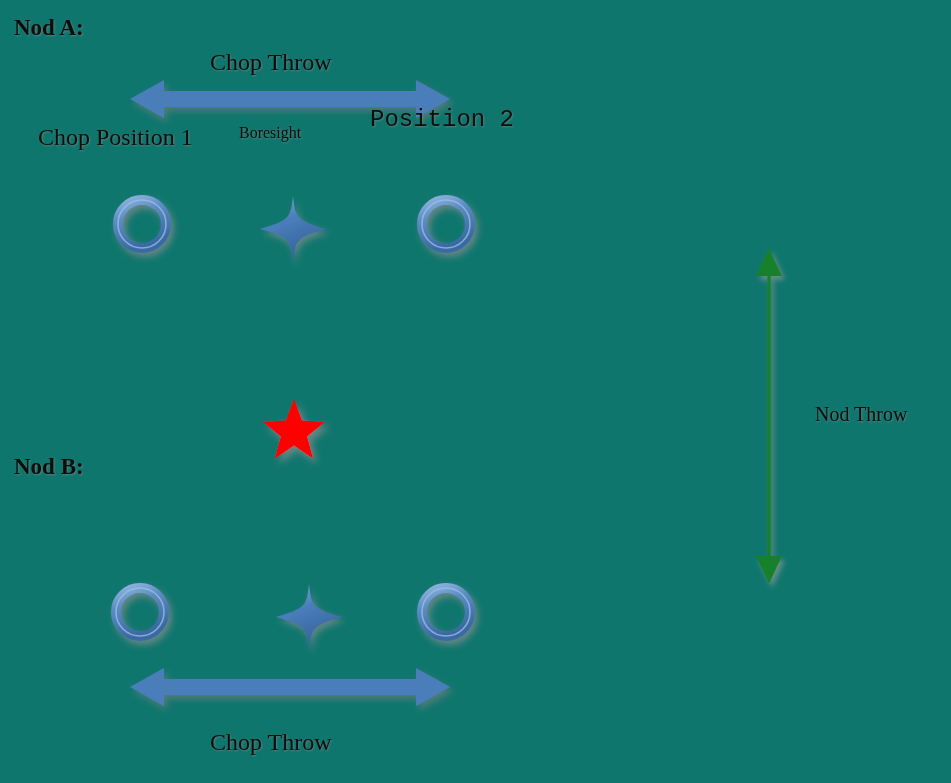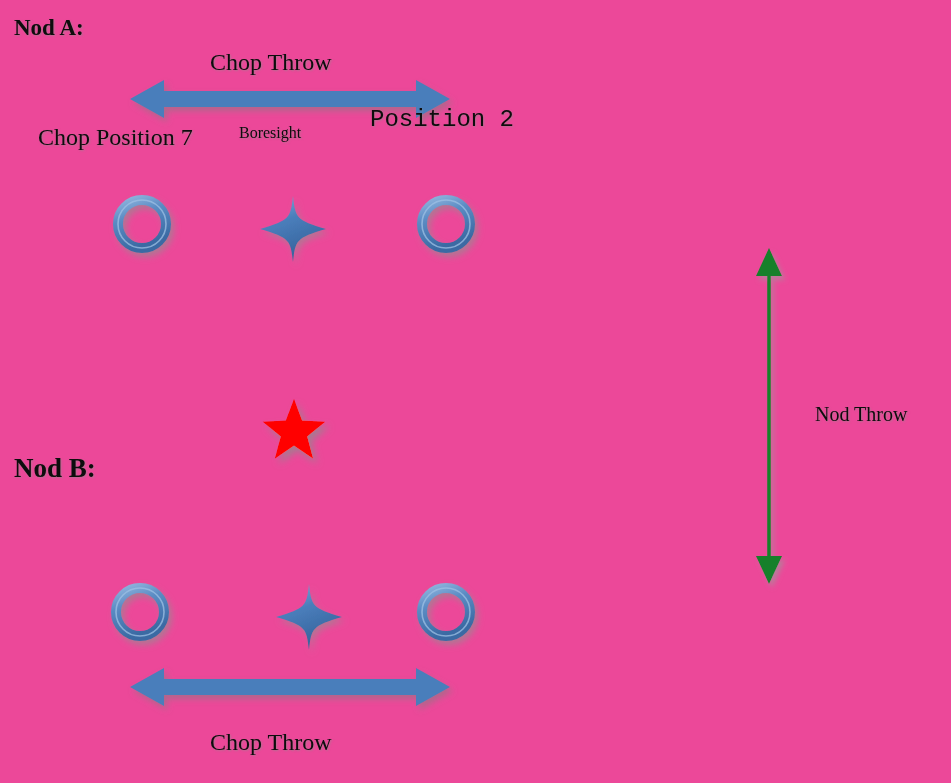--- a/index.html
+++ b/index.html
@@ -7,21 +7,21 @@
     padding: 0;
     background: #ffffff;
   }
   body {
     font-family: "Liberation Serif", "DejaVu Serif", serif;
   }
   #canvas {
     position: relative;
     width: 951px;
     height: 783px;
-    background: #ec4899;
+    background: #0f766e;
     overflow: hidden;
   }
   .lbl {
     position: absolute;
     color: #0d0d0d;
     font-family: "Liberation Serif", "DejaVu Serif", serif;
     white-space: nowrap;
     text-shadow: 1px 1px 2px rgba(140,140,140,0.55);
     line-height: 1;
   }
@@ -51,21 +51,21 @@
         <filter id="sh1" x="-40%" y="-40%" width="200%" height="220%">
           <feDropShadow dx="3" dy="4" stdDeviation="3" flood-color="#808080" flood-opacity="0.55"></feDropShadow>
         </filter>
       </defs>
       <g filter="url(#sh1)">
         <path d="M 0 21 L 34 2 L 34 13 L 286 13 L 286 2 L 320 21 L 286 40 L 286 29 L 34 29 L 34 40 Z" fill="#4a7ebb"></path>
       </g>
     </svg>
   </div>
 
-  <div class="lbl" style="left:38px; top:125px; font-size:24px;">Chop Position 7</div>
+  <div class="lbl" style="left:38px; top:125px; font-size:24px;">Chop Position 1</div>
 
   <div class="lbl" style="left:239px; top:125px; font-size:16px;">Boresight</div>
 
   <div class="lbl" style="left:370px; top:108px; font-size:24px;font-family:Liberation Mono, monospace;">Position 2</div>
 
   <div class="shape" style="left:114px; top:198px;">
     <svg width="62" height="62" viewBox="0 0 62 62">
       <defs>
         <linearGradient id="ringGrad" x1="0" y1="0" x2="0.35" y2="1">
           <stop offset="0%" stop-color="#8fb4dd"></stop>
@@ -159,21 +159,21 @@
                  L 55.2 66.8
                  L 36 53.8
                  L 16.8 66.8
                  L 22.7 44.4
                  L 4.7 29.8
                  L 27.8 28.6 Z" fill="#ff0000"></path>
       </g>
     </svg>
   </div>
 
-  <div class="lbl lbl-bold" style="left:14px; top:455px; font-size:27px;">Nod B:</div>
+  <div class="lbl lbl-bold" style="left:14px; top:455px; font-size:23px;">Nod B:</div>
 
   <div class="shape" style="left:112px; top:586px;">
     <svg width="62" height="62" viewBox="0 0 62 62">
       <g filter="url(#shRing)">
         <circle cx="28" cy="26" r="24" fill="none" stroke="url(#ringGrad)" stroke-width="10"></circle>
         <circle cx="28" cy="26" r="24" fill="none" stroke="#9dc0e4" stroke-width="1.6" opacity="0.75"></circle>
       </g>
     </svg>
   </div>
 

